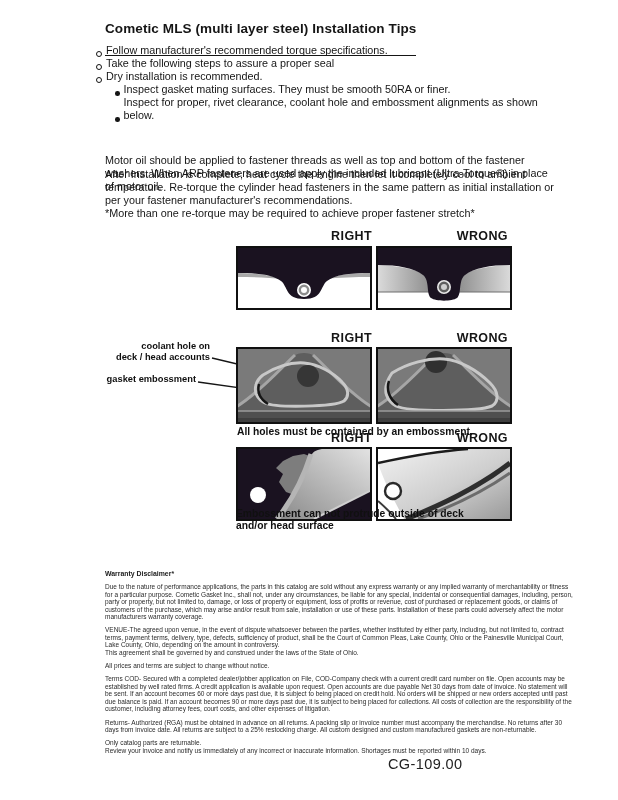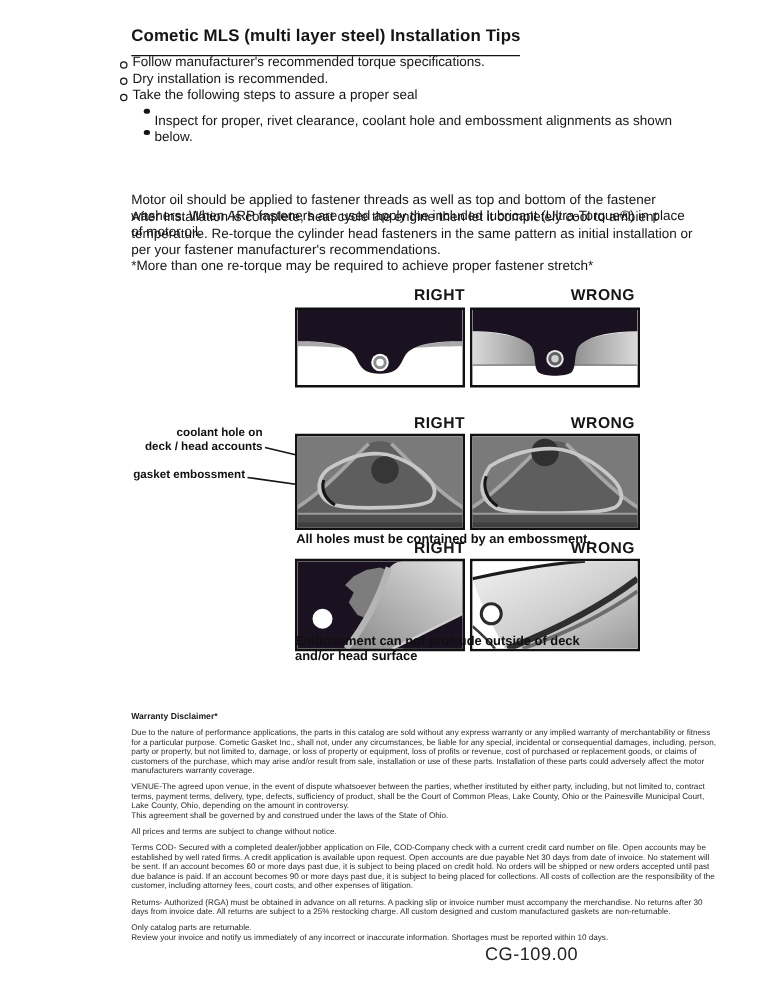--- a/index.html
+++ b/index.html
@@ -1,21 +1,21 @@
 <!DOCTYPE html>
 <html><head>
 <meta charset="utf-8">
 <style>
   html,body{margin:0;padding:0;background:#fff;}
   .page{position:relative;width:618px;height:800px;background:#ffffff;overflow:hidden;
         font-family:"Liberation Sans", sans-serif;color:#151515;}
   .title{position:absolute;left:105px;top:21px;font-size:13.5px;font-weight:bold;
-         border-bottom:1.6px solid #151515;padding-bottom:8px;letter-spacing:.1px;}
+         border-bottom:1.6px solid #151515;padding-bottom:19px;letter-spacing:.1px;}
   .bullets{position:absolute;left:96px;top:44px;font-size:10.8px;line-height:13px;width:470px;}
-  .b-row{display:flex;align-items:center;}
+  .b-row{display:flex;align-items:flex-end;}
   .b-row.sub{padding-left:19px;}
   .marker-o{width:4px;height:4px;border:1.2px solid #151515;border-radius:50%;
             margin:3.5px 4px 0 0;flex:0 0 auto;}
   .marker-f{width:4.6px;height:4.6px;background:#151515;border-radius:50%;
             margin:3.5px 4px 0 0;flex:0 0 auto;}
   .h2{position:absolute;left:105px;top:117px;font-size:12.5px;font-weight:bold;}
   .para{position:absolute;left:105px;font-size:10.8px;line-height:13px;width:452px;}
   .p1{top:134px;margin-top:20px;} .p2{top:168px;} .pnote{top:207px;width:470px;}
   .hdr-row{position:absolute;width:276px;display:flex;font-size:12.5px;font-weight:600;
            letter-spacing:.4px;}
@@ -40,28 +40,29 @@
 
   <div class="title">Cometic MLS (multi layer steel) Installation Tips</div>
 
   <div class="bullets">
     <div class="b-row">
       <span class="marker-o"></span>
       <span>Follow manufacturer's recommended torque specifications.</span>
     </div>
     <div class="b-row">
       <span class="marker-o"></span>
-      <span>Dry installation is recommended.</span>
+      <span>Take the following steps to assure a proper seal</span>
     </div>
     <div class="b-row">
       <span class="marker-o"></span>
-      <span>Take the following steps to assure a proper seal</span>
+      <span>Dry installation is recommended.</span>
     </div>
     <div class="b-row sub">
       <span class="marker-f"></span>
+      <span>Inspect gasket mating surfaces.  They must be smooth 50RA or finer.</span>
     </div>
     <div class="b-row sub">
       <span class="marker-f"></span>
       <span>Inspect for proper, rivet clearance, coolant hole and embossment alignments as shown below.</span>
     </div>
   </div>
 
   <div class="para p1">Motor oil should be applied to fastener threads as well as top and bottom of the fastener washers. When ARP fasteners are used apply the included lubricant (Ultra-Torque®) in place of motor oil.</div>
   <div class="para p2">After Installation is complete, heat cycle the engine then let it completely cool to ambient temperature. Re-torque the cylinder head fasteners in the same pattern as initial installation or per your fastener manufacturer's recommendations.</div>
   <div class="para pnote">*More than one re-torque may be required to achieve proper fastener stretch*</div>

